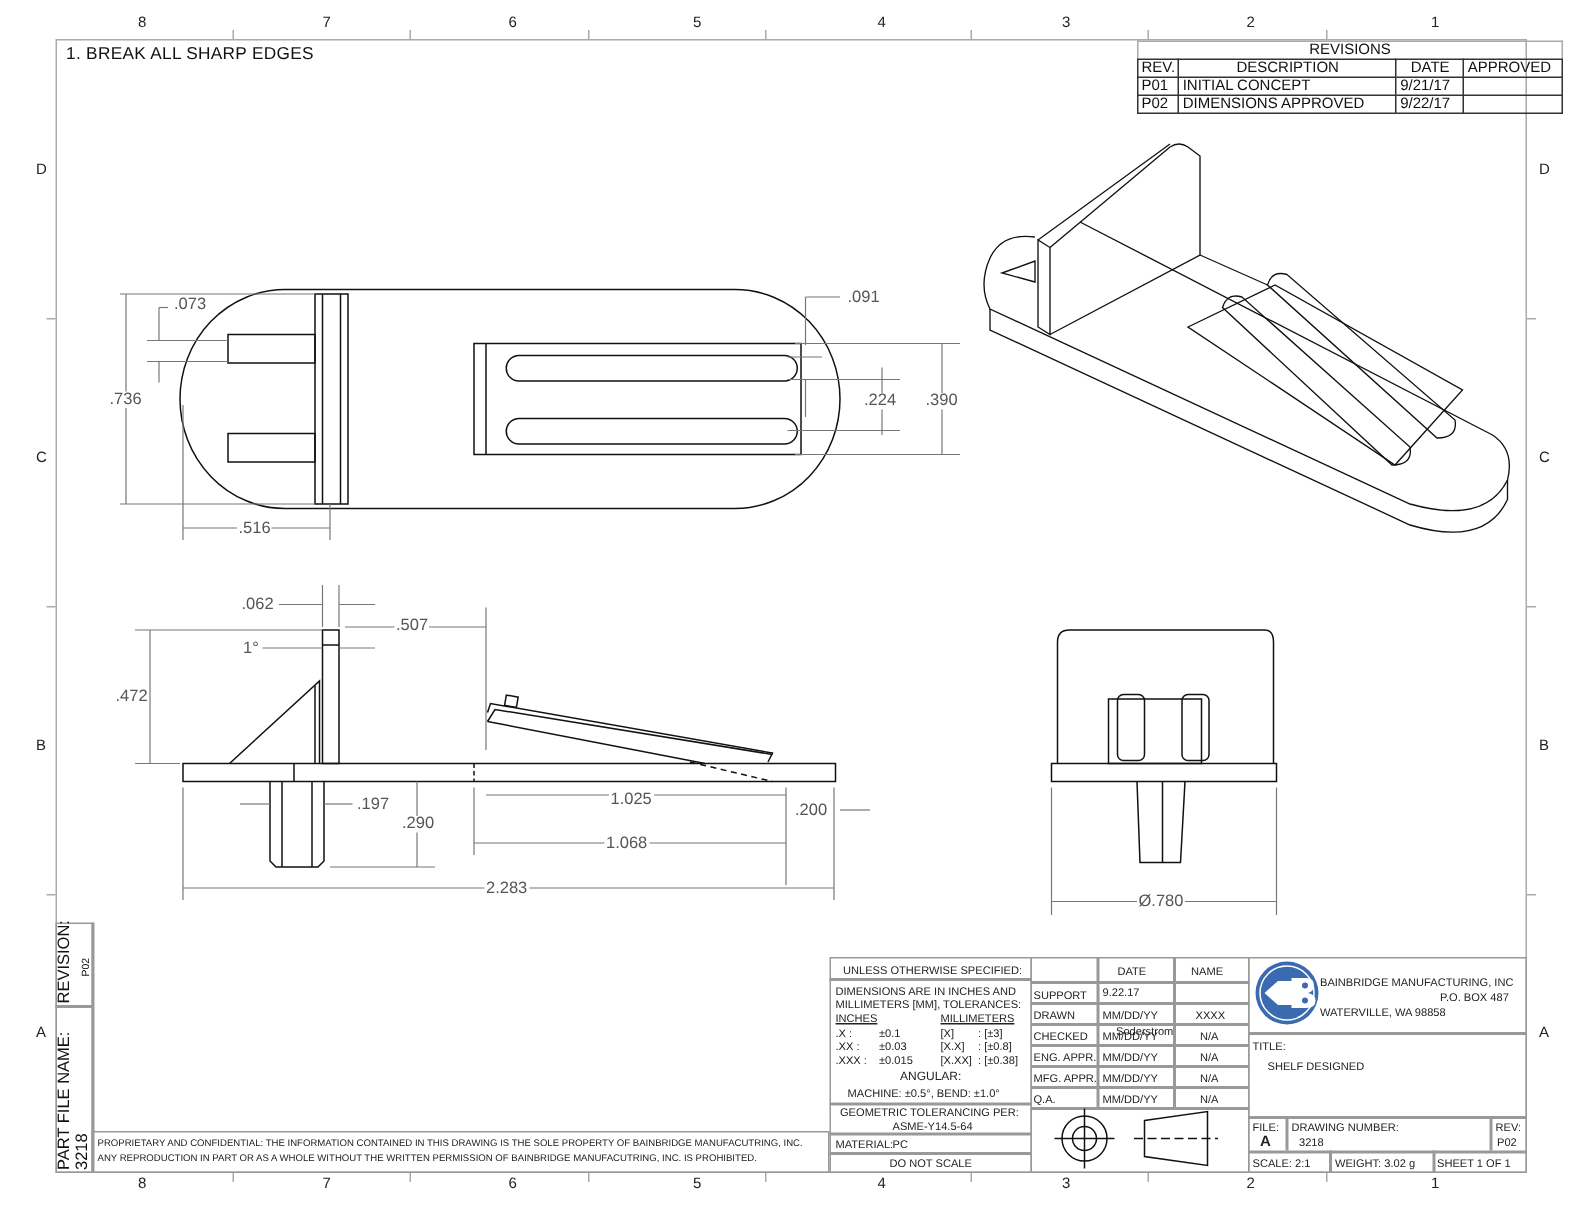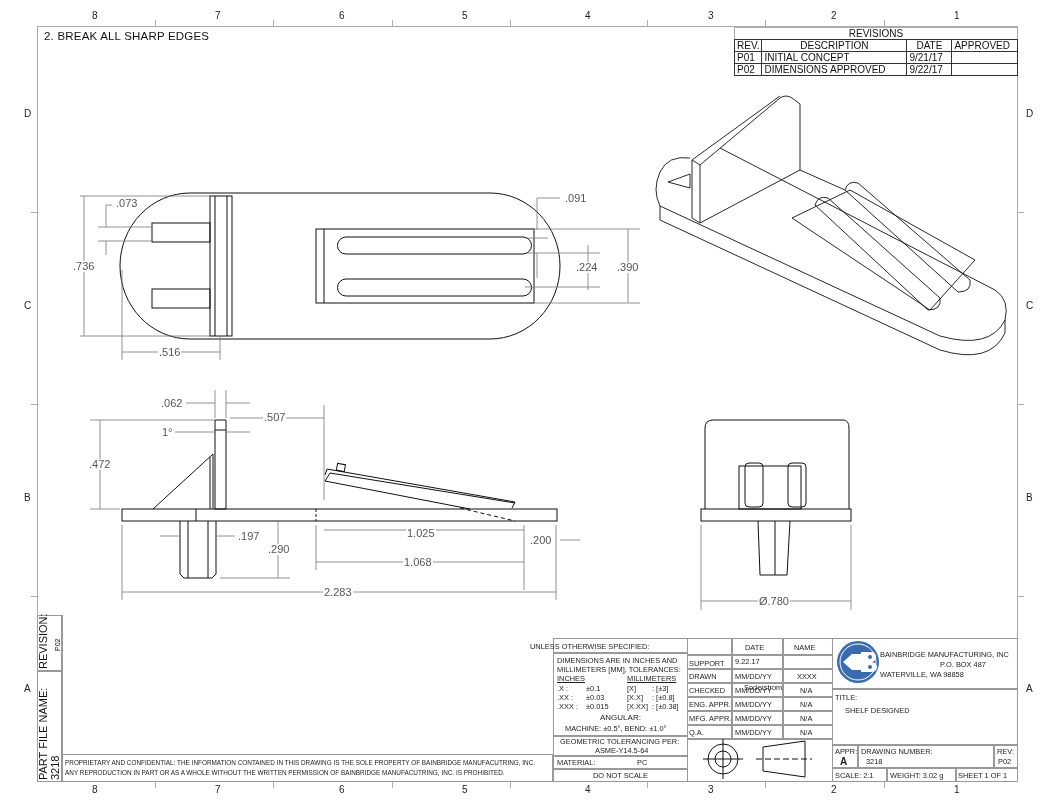--- a/index.html
+++ b/index.html
@@ -2,21 +2,21 @@
 <html><head>
 <meta charset="utf-8">
 <style>
   html,body{margin:0;padding:0;background:#fff;}
   body{width:1056px;height:808px;position:relative;overflow:hidden;font-family:"DejaVu Sans","Liberation Sans",sans-serif;color:#111;}
   .zone{position:absolute;font-size:10px;color:#222;font-family:"Liberation Sans",sans-serif;}
   .frame{position:absolute;left:37px;top:26px;width:981px;height:756px;border:1px solid #aaa;box-sizing:border-box;}
   .tick-v{position:absolute;width:1px;height:6px;background:#aaa;}
   .tick-h{position:absolute;width:6px;height:1px;background:#aaa;}
   .notes{position:absolute;left:44px;top:30px;font-size:11.5px;line-height:13px;letter-spacing:0.2px;font-family:"Liberation Sans",sans-serif;}
-  table{border-collapse:collapse;}
+  table{border-collapse:collapse;margin-left:24px;}
   .rev-table{position:absolute;left:734px;top:27px;width:284px;font-size:10px;font-family:"Liberation Sans",sans-serif;}
   .rev-table td,.rev-table th{border:1px solid #333;padding:0 2px;height:11px;line-height:11px;font-weight:normal;white-space:nowrap;}
   .rev-table th.title{border:1px solid #aaa;border-bottom:1px solid #333;text-align:center;}
   .tb{position:absolute;font-family:"Liberation Sans",sans-serif;font-size:7.4px;color:#222;}
   .tb-box{position:absolute;border:1px solid #999;box-sizing:border-box;}
   .dim{position:absolute;font-size:11px;color:#555;font-family:"Liberation Sans",sans-serif;background:#fff;padding:0 1px;line-height:11px;}
   svg{position:absolute;left:0;top:0;}
   .vert{position:absolute;transform-origin:left top;transform:rotate(-90deg);white-space:nowrap;font-family:"Liberation Sans",sans-serif;}
 </style>
 </head>
@@ -74,21 +74,21 @@
     <div class="tick-v" style="left:884px;top:782px"></div>
   <div class="tick-h" style="left:31px;top:212px"></div>
     <div class="tick-h" style="left:31px;top:404px"></div>
     <div class="tick-h" style="left:31px;top:596px"></div>
   <div class="tick-h" style="left:1018px;top:212px"></div>
     <div class="tick-h" style="left:1018px;top:404px"></div>
     <div class="tick-h" style="left:1018px;top:596px"></div>
 </div>
 
 <div class="notes">
-  <div>2.  BREAK ALL SHARP EDGES</div>
+  <div>1.  BREAK ALL SHARP EDGES</div>
 </div>
 
 <table class="rev-table">
   <tbody>
       <tr>
         <th class="title" colspan="4">REVISIONS</th>
       </tr>
   <tr>
     <td style="width:22px">REV.</td>
     <td style="text-align:center;width:140px">DESCRIPTION</td>
@@ -237,21 +237,21 @@
 <div>
   <span class="dim" style="left:115px;top:198px">.073</span>
   <span class="dim" style="left:72px;top:261px">.736</span>
   <span class="dim" style="left:158px;top:347px">.516</span>
   <span class="dim" style="left:564px;top:193px">.091</span>
   <span class="dim" style="left:575px;top:262px">.224</span>
   <span class="dim" style="left:616px;top:262px">.390</span>
   <span class="dim" style="left:160px;top:398px">.062</span>
   <span class="dim" style="left:161px;top:427px">1°</span>
   <span class="dim" style="left:263px;top:412px">.507</span>
-  <span class="dim" style="left:88px;top:459px">.472</span>
+  <span class="dim" style="left:76px;top:459px">.472</span>
   <span class="dim" style="left:237px;top:531px">.197</span>
   <span class="dim" style="left:267px;top:544px">.290</span>
   <span class="dim" style="left:406px;top:528px">1.025</span>
   <span class="dim" style="left:529px;top:535px">.200</span>
   <span class="dim" style="left:403px;top:557px">1.068</span>
   <span class="dim" style="left:323px;top:587px">2.283</span>
   <span class="dim" style="left:758px;top:596px">Ø.780</span>
 </div>
 
 <div class="tb-box" style="left:37px;top:615px;width:25px;height:167px;"></div>
@@ -266,21 +266,21 @@
 <div class="tb" style="left:65px;top:758px;font-size:6.4px;line-height:10px;white-space:nowrap;">
   <div>PROPRIETARY AND CONFIDENTIAL: THE INFORMATION CONTAINED IN THIS DRAWING IS THE SOLE PROPERTY OF BAINBRIDGE MANUFACUTRING, INC.</div>
   <div>ANY REPRODUCTION IN PART OR AS A WHOLE WITHOUT THE WRITTEN PERMISSION OF BAINBRIDGE MANUFACUTRING, INC. IS PROHIBITED.</div>
 </div>
 
 <div class="tb-box" style="left:553px;top:638px;width:135px;height:144px;"></div>
 <div class="tb-box" style="left:553px;top:652px;width:135px;height:1px;"></div>
 <div class="tb-box" style="left:553px;top:735px;width:135px;height:1px;"></div>
 <div class="tb-box" style="left:553px;top:755px;width:135px;height:1px;"></div>
 <div class="tb-box" style="left:553px;top:768px;width:135px;height:1px;"></div>
-<div class="tb" style="left:530px;top:642px;">UNLESS OTHERWISE SPECIFIED:</div>
+<div class="tb" style="left:562px;top:642px;">UNLESS OTHERWISE SPECIFIED:</div>
 <div class="tb" style="left:557px;top:656px;">DIMENSIONS ARE IN INCHES AND</div>
 <div class="tb" style="left:557px;top:665px;">MILLIMETERS [MM], TOLERANCES:</div>
 <div class="tb" style="left:557px;top:674px;text-decoration:underline;">INCHES</div>
 <div class="tb" style="left:627px;top:674px;text-decoration:underline;">MILLIMETERS</div>
 <div>
   <span class="tb" style="left:557px;top:684px;">.X :</span>
   <span class="tb" style="left:586px;top:684px;">±0.1</span>
   <span class="tb" style="left:627px;top:684px;">[X]</span>
   <span class="tb" style="left:652px;top:684px;">: [±3]</span>
 </div>
@@ -294,21 +294,21 @@
   <span class="tb" style="left:557px;top:702px;">.XXX :</span>
   <span class="tb" style="left:586px;top:702px;">±0.015</span>
   <span class="tb" style="left:627px;top:702px;">[X.XX]</span>
   <span class="tb" style="left:652px;top:702px;">: [±0.38]</span>
 </div>
 <div class="tb" style="left:600px;top:713px;font-size:8px;">ANGULAR:</div>
 <div class="tb" style="left:565px;top:724px;">MACHINE: ±0.5°, BEND: ±1.0°</div>
 <div class="tb" style="left:560px;top:737px;">GEOMETRIC TOLERANCING PER:</div>
 <div class="tb" style="left:595px;top:746px;">ASME-Y14.5-64</div>
 <div class="tb" style="left:557px;top:758px;">MATERIAL:</div>
-<div class="tb" style="left:595px;top:758px;margin-left:42px;">PC</div>
+<div class="tb" style="left:595px;top:758px;">PC</div>
 <div class="tb" style="left:593px;top:771px;">DO NOT SCALE</div>
 
 <div class="tb-box" style="left:687px;top:638px;width:146px;height:144px;"></div>
 <div>
   <div class="tb-box" style="left:731px;top:638px;width:1px;height:100px;"></div>
   <div class="tb-box" style="left:782px;top:638px;width:1px;height:100px;"></div>
   <div class="tb-box" style="left:687px;top:654px;width:146px;height:1px;"></div>
   <div class="tb-box" style="left:687px;top:668px;width:146px;height:1px;"></div>
   <div class="tb-box" style="left:687px;top:682px;width:146px;height:1px;"></div>
   <div class="tb-box" style="left:687px;top:696px;width:146px;height:1px;"></div>
@@ -371,27 +371,27 @@
 
 <svg width="1056" height="808" style="pointer-events:none">
   <circle cx="858" cy="662" r="21" fill="#3a6bb0"></circle>
   <circle cx="858" cy="662" r="18" fill="none" stroke="#fff" stroke-width="1"></circle>
   <path d="M843,662 L852,654 L864,654 L864,670 L852,670 Z" fill="#fff"></path>
   <path d="M861,652 L871,652 Q876,652 876,657 Q876,661 872,662 Q877,663 877,667 Q877,672 871,672 L861,672 Z" fill="#fff"></path>
   <circle cx="870" cy="657" r="2" fill="#3a6bb0"></circle>
     <circle cx="870" cy="667" r="2" fill="#3a6bb0"></circle>
 </svg>
 <div class="tb" style="left:880px;top:650px;">BAINBRIDGE MANUFACTURING, INC</div>
-<div class="tb" style="left:912px;top:660px;padding-left:28px;">P.O. BOX 487</div>
+<div class="tb" style="left:932px;top:660px;padding-left:28px;">P.O. BOX 487</div>
 <div class="tb" style="left:880px;top:670px;">WATERVILLE, WA 98858</div>
 
 <div class="tb" style="left:835px;top:693px;">TITLE:</div>
 <div class="tb" style="left:845px;top:706px;">SHELF DESIGNED</div>
 
-<div class="tb" style="left:835px;top:747px;">APPR:</div>
+<div class="tb" style="left:835px;top:747px;">FILE:</div>
 <div class="tb" style="left:840px;top:756px;font-size:10px;font-weight:bold;">A</div>
 <div class="tb" style="left:861px;top:747px;">DRAWING NUMBER:</div>
 <div class="tb" style="left:866px;top:757px;">3218</div>
 <div class="tb" style="left:997px;top:747px;">REV:</div>
 <div class="tb" style="left:998px;top:757px;">P02</div>
 <div class="tb" style="left:835px;top:771px;">SCALE: 2:1</div>
 <div class="tb" style="left:890px;top:771px;">WEIGHT: 3.02 g</div>
 <div class="tb" style="left:958px;top:771px;">SHEET 1 OF 1</div>
 
 </body></html>

